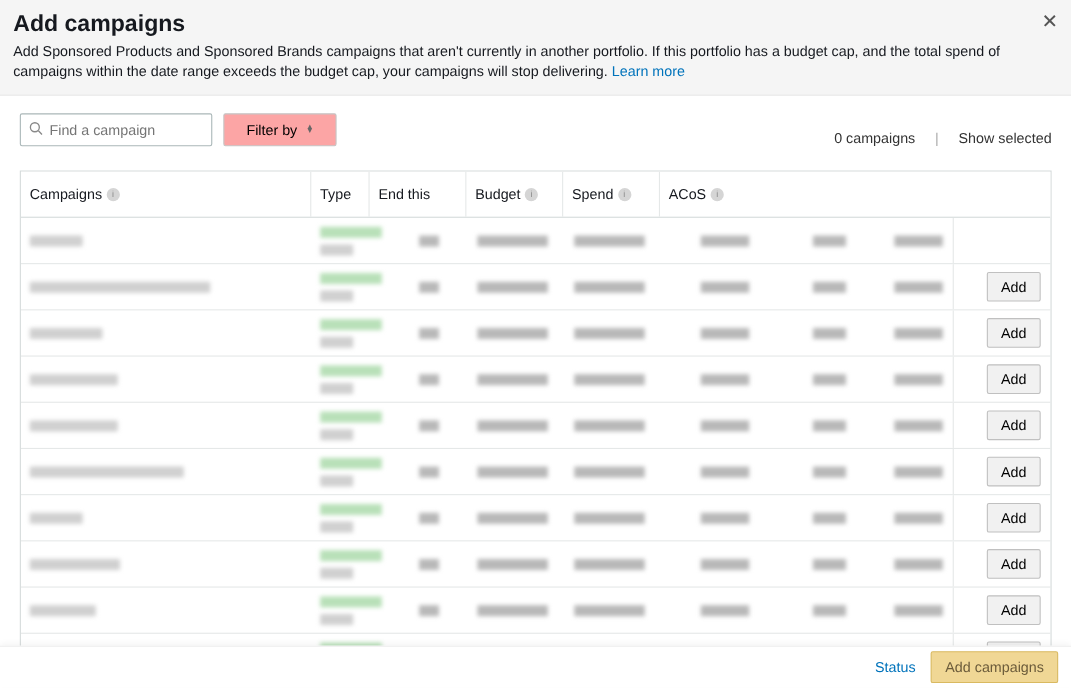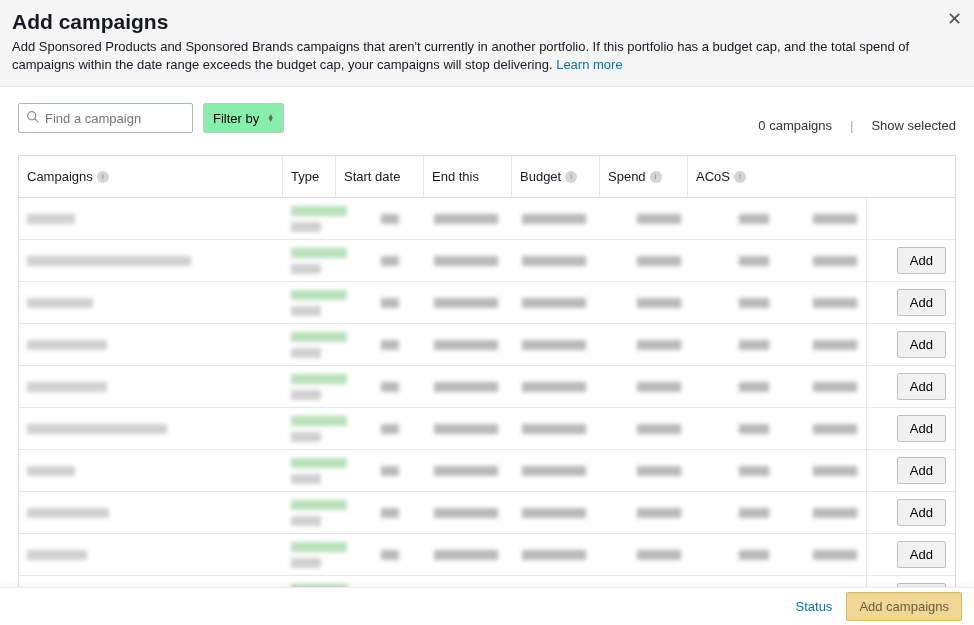--- a/index.html
+++ b/index.html
@@ -8,21 +8,21 @@
 .header { background: #f5f5f5; padding: 10px 16px 12px 12px; border-bottom: 1px solid #e9e9e9; position: relative; }
 .header h1 { font-size: 21px; font-weight: 700; margin-bottom: 4px; }
 .header p { font-size: 13px; line-height: 1.4; max-width: 930px; }
 .header a { color: #0073bb; text-decoration: none; }
 .close { position: absolute; top: 8px; right: 12px; font-size: 18px; cursor: pointer; color: #555; background: none; border: none; }
 
 .toolbar { display: flex; align-items: flex-end; padding: 16px 18px 10px 18px; gap: 10px; }
 .search-wrap { position: relative; }
 .search-wrap .icon { position: absolute; left: 8px; top: 50%; transform: translateY(-50%); color: #888; font-size: 12px; }
 .search-input { width: 175px; height: 30px; padding: 4px 8px 4px 26px; border: 1px solid #aab7b8; border-radius: 2px; font-size: 13px; }
-.filter-btn { height: 30px; padding: 0 9px; background: #86efac; border: 1px solid #c5c5c5; border-radius: 2px; cursor: pointer; font-size: 13px; display: inline-flex; align-items: center; gap: 8px; }
+.filter-btn { height: 30px; padding: 0 20px; background: #fca5a5; border: 1px solid #c5c5c5; border-radius: 2px; cursor: pointer; font-size: 13px; display: inline-flex; align-items: center; gap: 8px; }
 .sort-icon { display: inline-flex; flex-direction: column; line-height: 4px; font-size: 7px; color: #666; }
 .spacer { flex: 1; }
 .count-text { font-size: 13px; color: #333; }
 .divider { color: #aaa; margin: 0 8px; }
 .show-selected { font-size: 13px; color: #333; cursor: pointer; }
 
 .table-wrap { margin: 12px 18px; border: 1px solid #d5dbdb; border-top: 1px solid #d5dbdb; height: 468px; overflow: hidden; position: relative; }
 .thead { display: flex; border-bottom: 1px solid #d5dbdb; background: #fff; font-size: 13px; color: #16191f; height: 42px; align-items: center; }
 .th { padding: 0 8px; border-right: 1px solid #e5e8e8; height: 100%; display: flex; align-items: center; gap: 4px; }
 .th:last-child { border-right: none; }
@@ -88,23 +88,20 @@
 
 <div class="table-wrap">
   <div class="thead">
     <div class="th col-campaigns">
         <span>Campaigns</span>
         <span class="info-icon">i</span>
       </div>
     <div class="th col-type">
         <span>Type</span>
       </div>
-    <div class="th col-start">
-        <span>Start date</span>
-      </div>
     <div class="th col-end">
         <span>End this</span>
       </div>
     <div class="th col-budget">
         <span>Budget</span>
         <span class="info-icon">i</span>
       </div>
     <div class="th col-spend">
         <span>Spend</span>
         <span class="info-icon">i</span>

